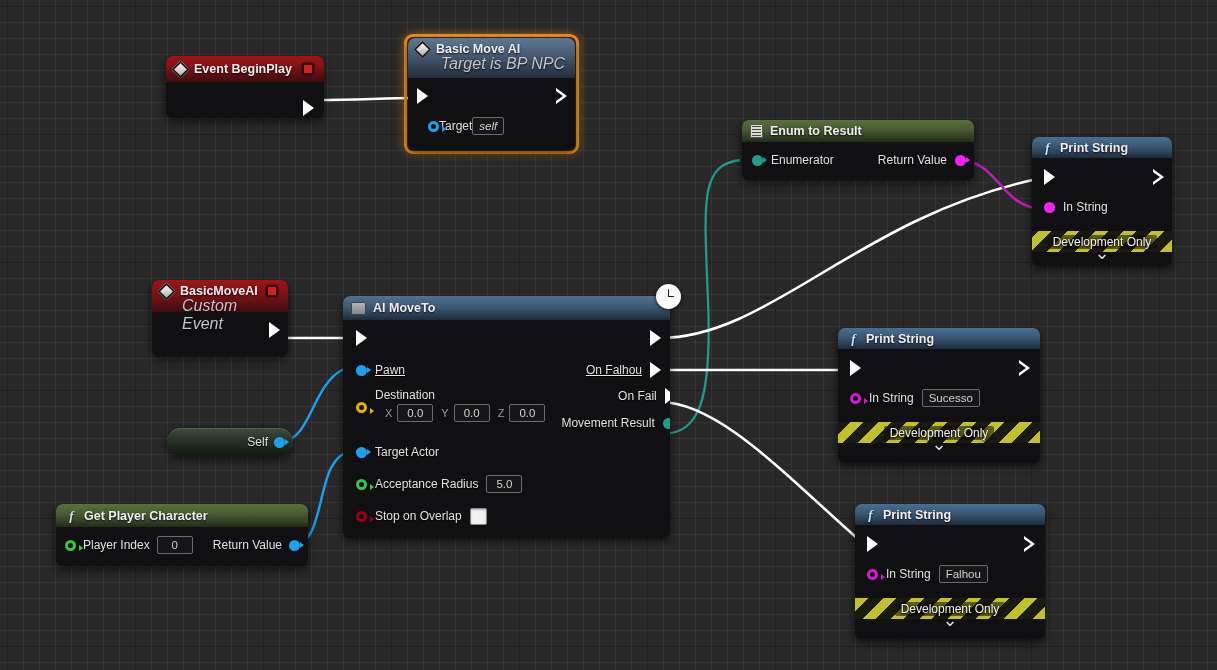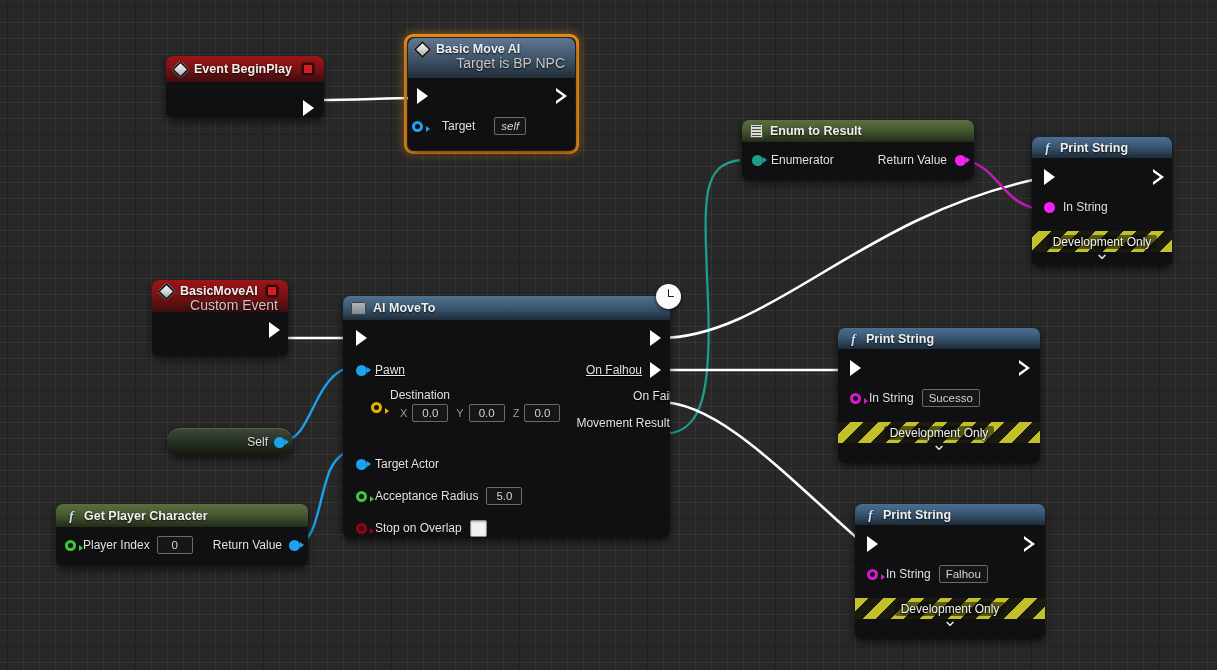--- a/index.html
+++ b/index.html
@@ -42,21 +42,21 @@
     display: flex; align-items: center;
     padding: 4px 10px 4px 8px;
     font-size: 12.5px; font-weight: bold;
     color: #efefef;
     text-shadow: 0 1px 2px rgba(0,0,0,0.85);
     box-sizing: border-box;
   }
   .hdr-two { flex-direction: column; align-items: flex-end; padding-bottom: 12px; }
   .hdr-row { display: flex; align-items: center; width: 100%; }
   .hdr-sub {
-    font-size: 14px; font-weight: normal; 
+    font-size: 16px; font-weight: normal; font-style: italic;
     color: #c3c7cb; margin-left: 22px; margin-top: -1px;
     text-shadow: 0 1px 2px rgba(0,0,0,0.85);
   }
   
   .hdr-event {
     background: linear-gradient(to bottom, #9f1417 0%, #7d1214 45%, #3c0d0f 100%);
   }
   .hdr-fn {
     background: linear-gradient(to bottom, #4b6f92 0%, #37546f 50%, #1d2b38 100%);
   }
@@ -243,21 +243,21 @@
       </div>
       <div class="hdr-sub">Target is BP NPC</div>
     </div>
     <div class="rows" style="padding-top:8px;">
       <div class="row" style="padding:0 8px 0 9px;">
         <span class="exec-in"></span>
         <span style="flex:1"></span>
         <span class="exec-hollow"></span>
       </div>
       <div class="row spacer"></div>
-      <div class="row" style="padding-left:4px; gap:19px;">
+      <div class="row" style="padding-left:20px; gap:0;">
         <span class="dot hollow arrowed" style="border-color:#1ba1ee; color:#1ba1ee;"></span>
         <span class="pin-label">Target</span>
         <span class="field" style="font-style:italic;">self</span>
       </div>
     </div>
   </div>
 
   <div class="node" style="left:152px; top:280px; width:136px; height:76px;">
     <div class="hdr hdr-event hdr-two" style="height:32px;">
       <div class="hdr-row">
@@ -315,21 +315,21 @@
       <div class="row spacer"></div>
 
       <div class="row" style="padding:0 9px 0 13px; gap:8px; margin-top:2px;text-decoration:underline;">
         <span class="dot arrowed" style="background:#1ba1ee; color:#1ba1ee;"></span>
         <span class="pin-label">Pawn</span>
         <span style="flex:1"></span>
         <span class="pin-label">On Falhou</span>
         <span class="exec-out"></span>
       </div>
 
-      <div class="row" style="padding:0 9px 0 28px; gap:8px; align-items:flex-start; margin-top:8px;">
+      <div class="row" style="padding:0 9px 0 13px; gap:8px; align-items:flex-start; margin-top:8px;">
         <span class="dot hollow arrowed" style="border-color:#e8b000; color:#e8b000; margin-top:14px;"></span>
         <span style="display:flex; flex-direction:column; gap:2px;">
           <span class="pin-label">Destination</span>
           <span style="display:flex; align-items:center; gap:2px; margin-left:10px;">
             <span class="axis">X</span>
             <span class="field num">0.0</span>
             <span class="axis" style="margin-left:6px;">Y</span>
             <span class="field num">0.0</span>
             <span class="axis" style="margin-left:6px;">Z</span>
             <span class="field num">0.0</span>
@@ -341,21 +341,21 @@
             <span class="pin-label">On Fail</span>
             <span class="exec-out" style="margin-right:-2px;"></span>
           </span>
           <span style="display:flex; align-items:center; gap:8px;">
             <span class="pin-label">Movement Result</span>
             <span class="dot arrowed" style="background:#1f9c8c; color:#1f9c8c;"></span>
           </span>
         </span>
       </div>
 
-      <div class="row" style="padding:0 9px 0 13px; gap:8px; margin-top:24px;">
+      <div class="row" style="padding:0 9px 0 13px; gap:8px; margin-top:12px;">
         <span class="dot arrowed" style="background:#1ba1ee; color:#1ba1ee;"></span>
         <span class="pin-label">Target Actor</span>
       </div>
 
       <div class="row" style="padding:0 9px 0 13px; gap:8px; margin-top:12px;">
         <span class="dot hollow arrowed" style="border-color:#3ec73e; color:#3ec73e;"></span>
         <span class="pin-label">Acceptance Radius</span>
         <span class="field num">5.0</span>
       </div>
 

